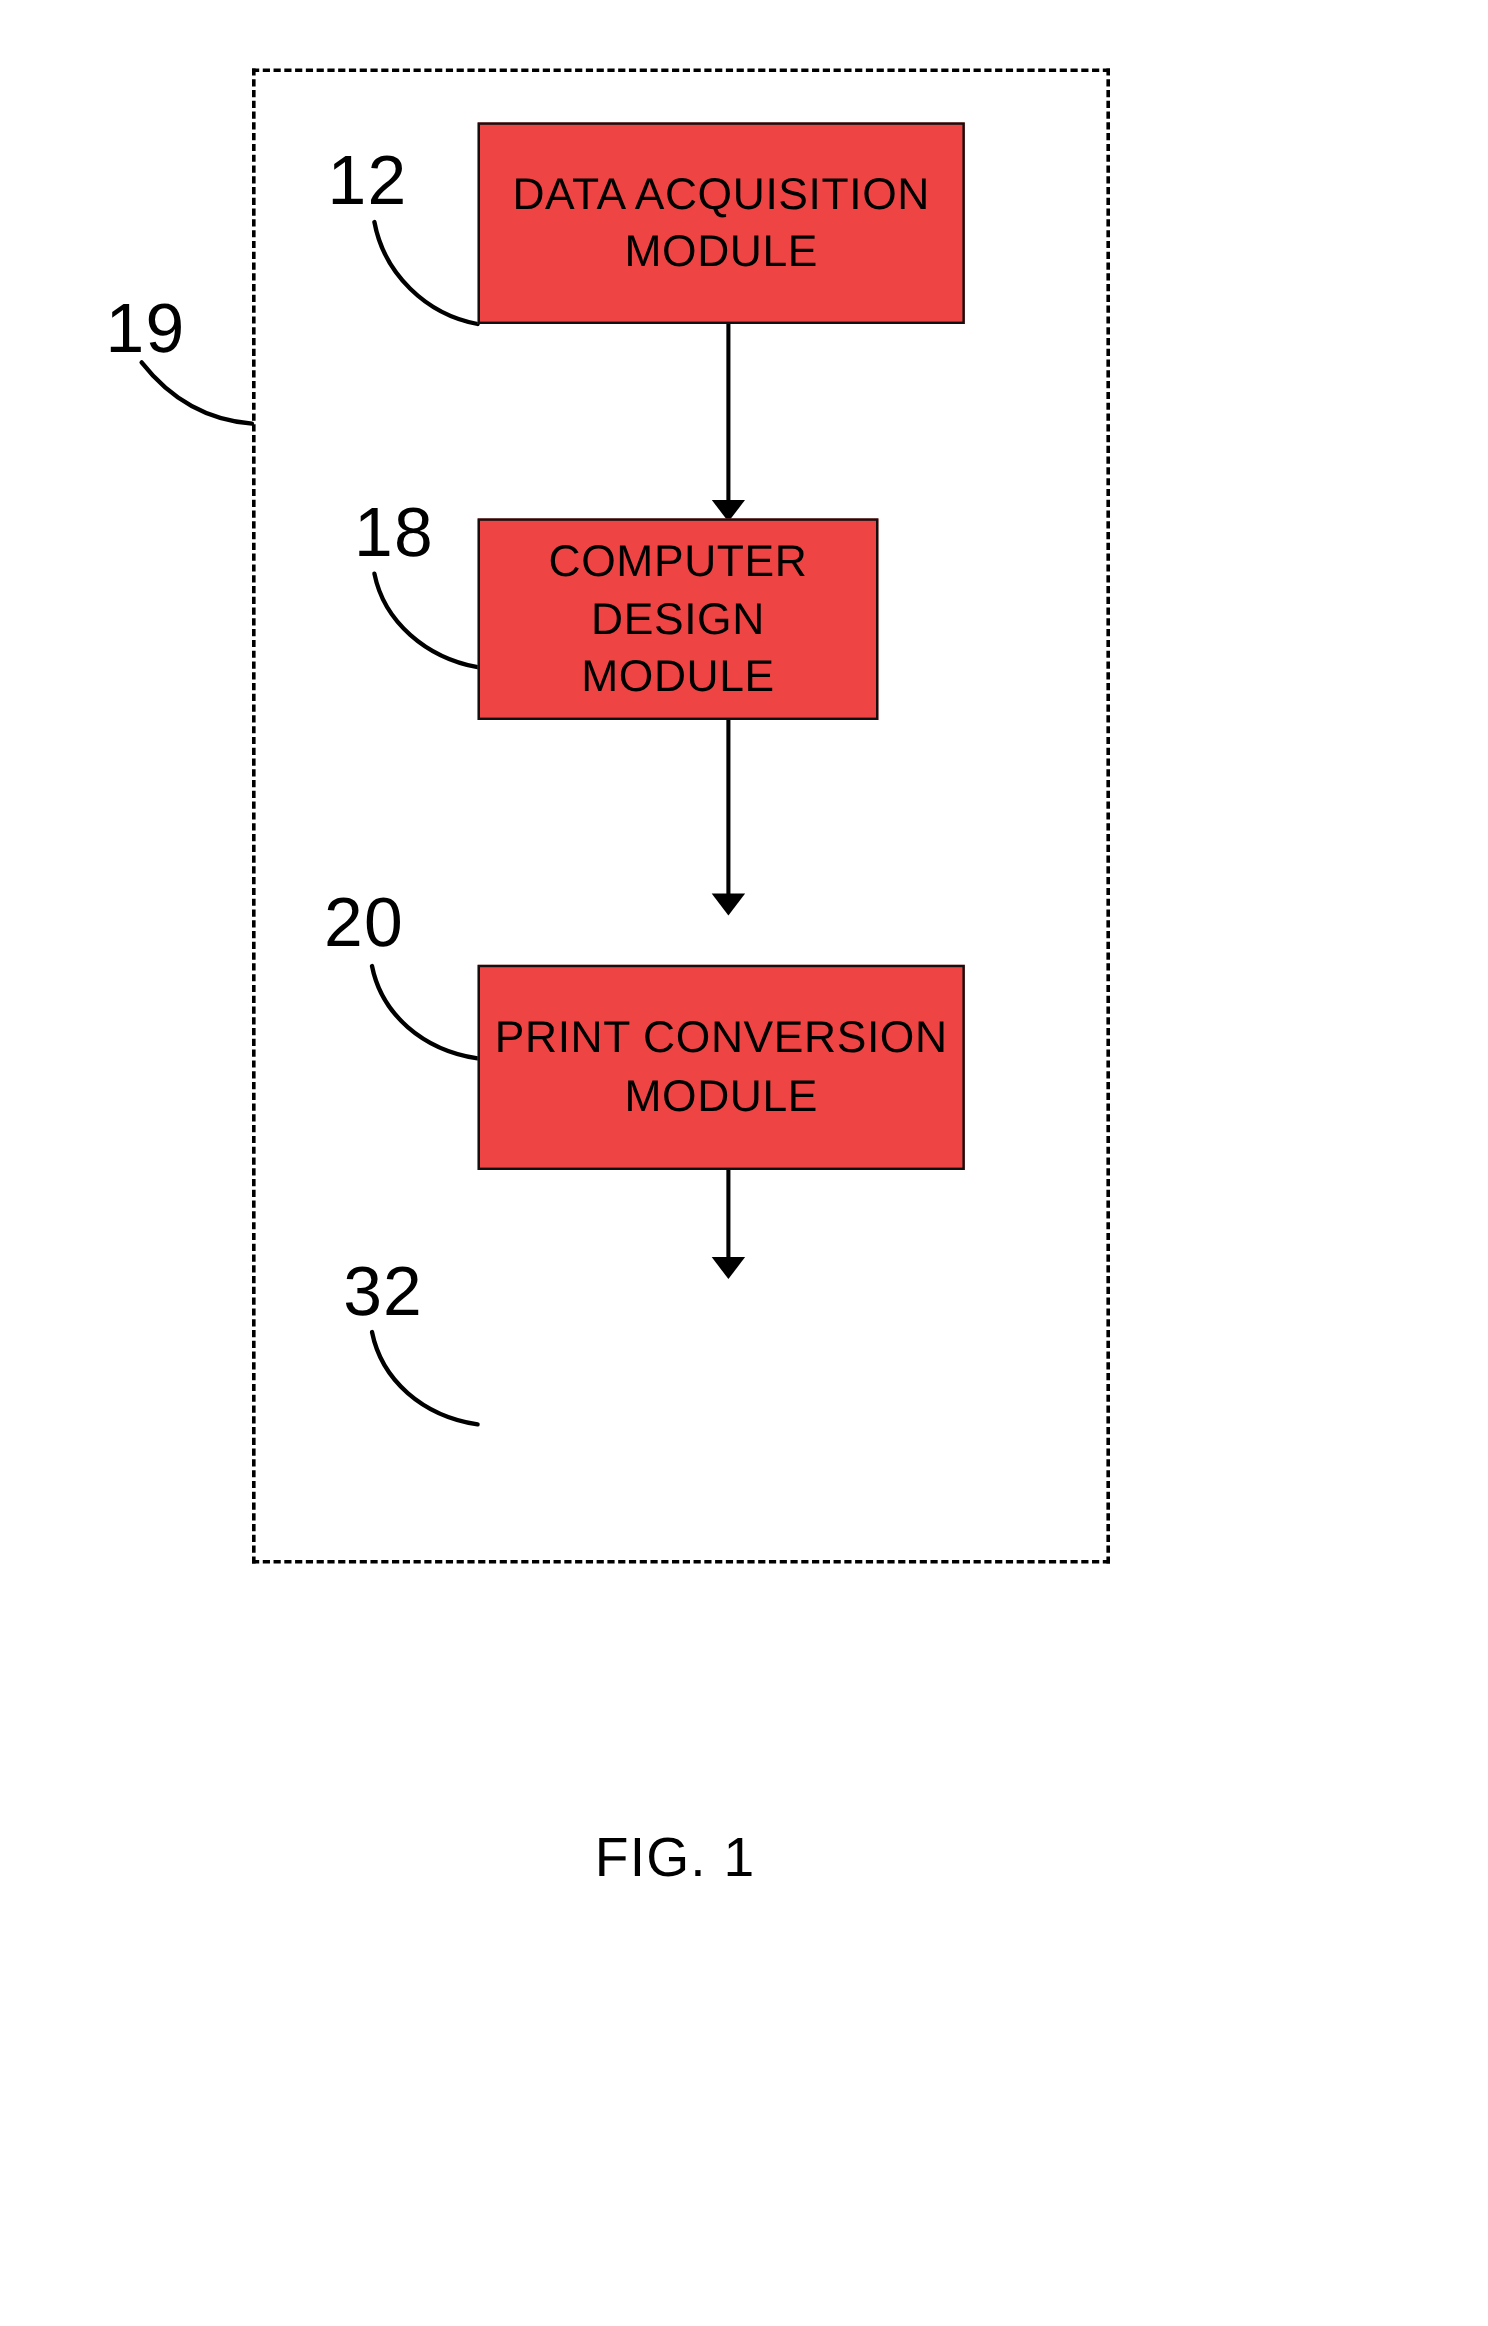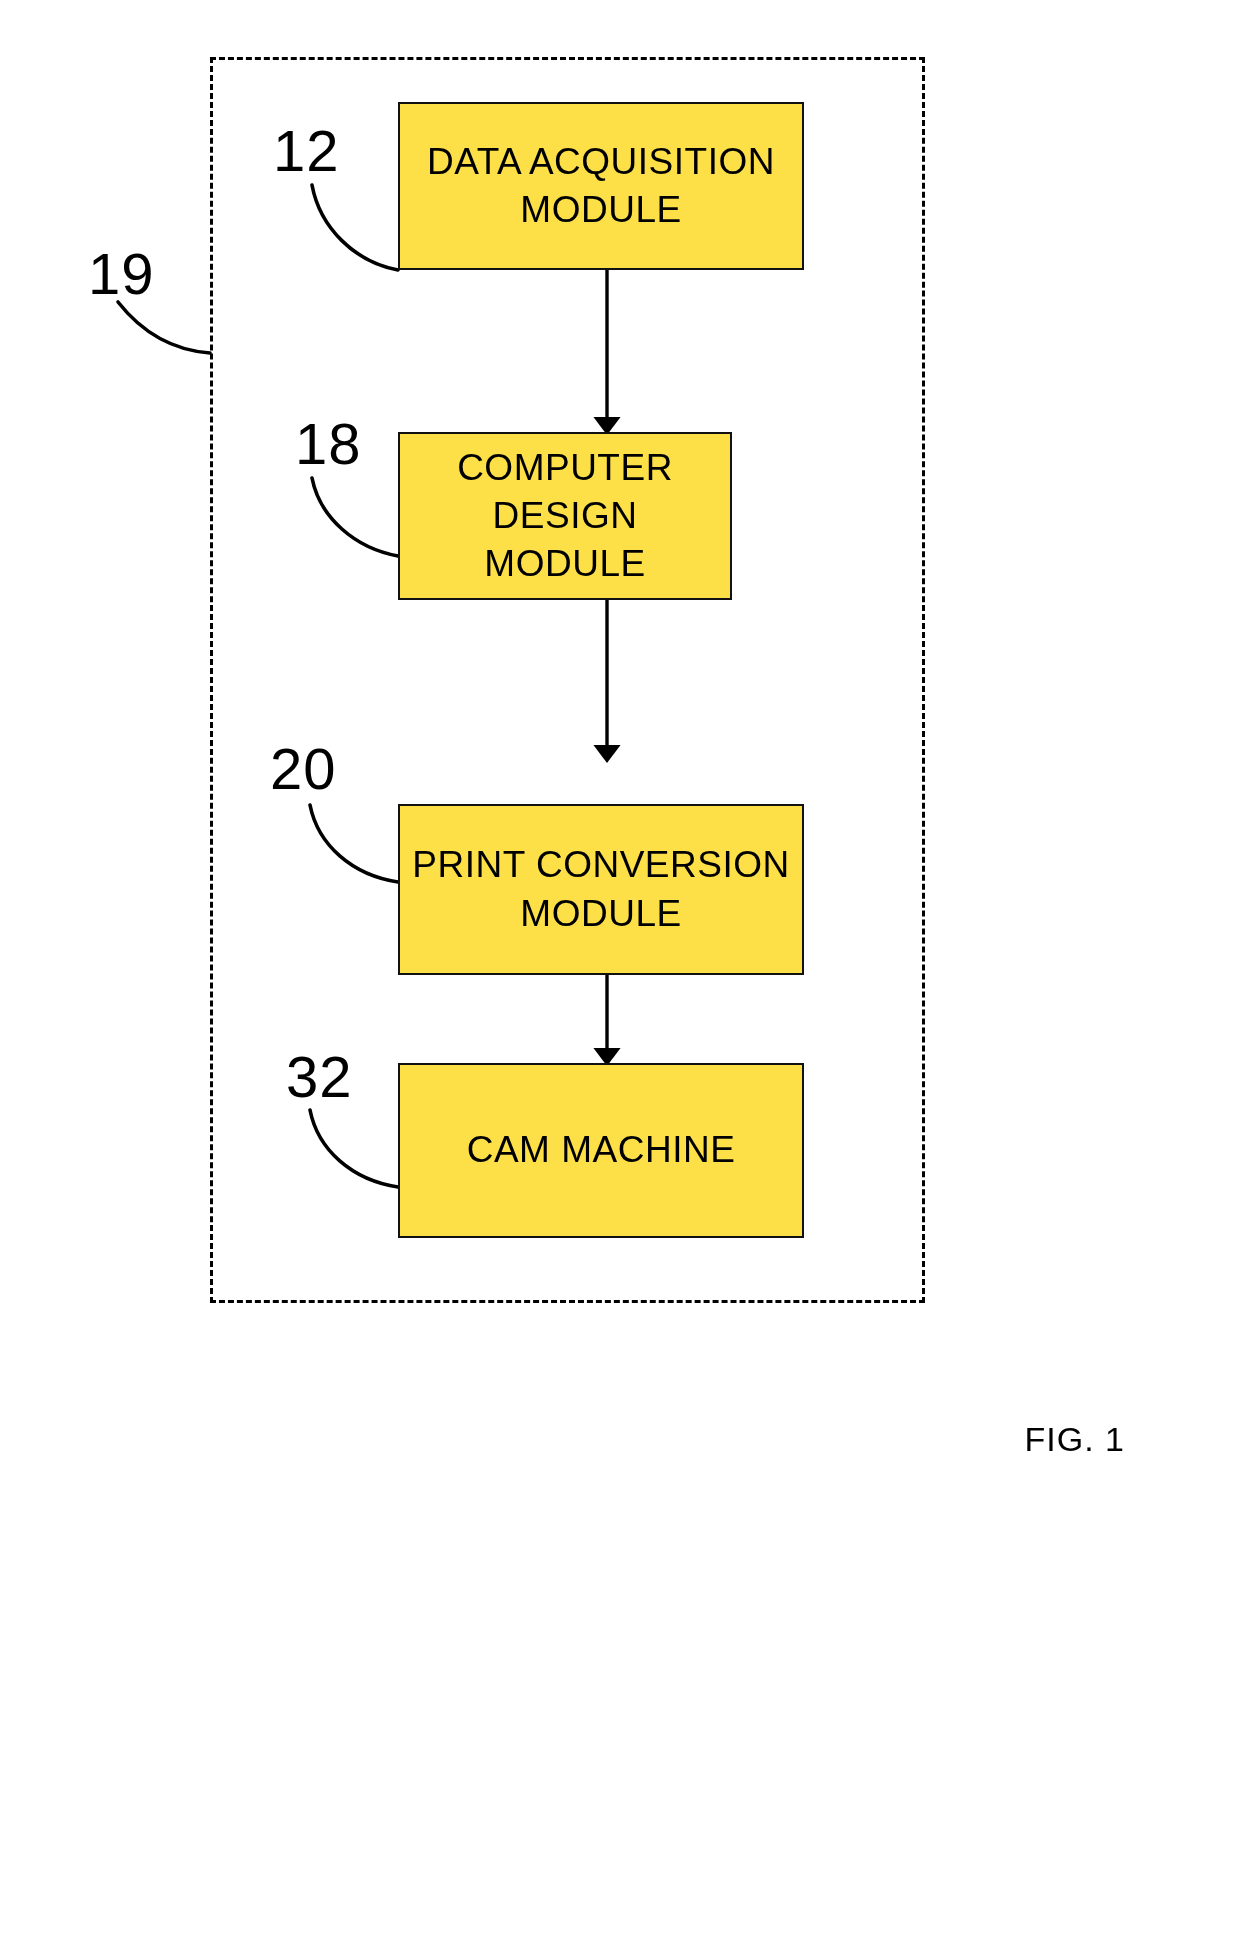--- a/index.html
+++ b/index.html
@@ -28,21 +28,21 @@
     height: 1246px;
     border: 3px dashed #000000;
     box-sizing: border-box;
     background: transparent;
   }
   
   .module-box {
     position: absolute;
     box-sizing: border-box;
     border: 2.5px solid #111111;
-    background: #fde047;
+    background: #ef4444;
     display: flex;
     align-items: center;
     justify-content: center;
     text-align: center;
   }
   .module-label {
     font-family: "Liberation Sans", sans-serif;
     font-size: 37px;
     font-weight: 400;
     letter-spacing: 0.5px;
@@ -77,25 +77,25 @@
   #ref-10 { left: 88px;  top: 245px;  }
   #ref-12 { left: 273px; top: 122px;  }
   #ref-18 { left: 272px; top: 415px; margin-left: 23px;  }
   #ref-30 { left: 270px; top: 740px;  }
   #ref-32 { left: 286px; top: 1048px; }
 
   
   #figure-caption {
     position: absolute;
     left: 0;
-    top: 1420px;
+    top: 1520px;
     width: 1125px;
-    text-align: right;
+    text-align: center;
     font-family: "Liberation Sans", sans-serif;
-    font-size: 34px;
+    font-size: 46px;
     letter-spacing: 1px;
     color: #000000;
   }
 </style>
 </head>
 <body>
 
 <div id="figure-page">
 
   <div id="system-boundary"></div>
@@ -138,19 +138,16 @@
   <div class="module-box" id="box-computer-design">
     <span class="module-label">COMPUTER DESIGN
 MODULE</span>
   </div>
 
   <div class="module-box" id="box-print-conversion">
     <span class="module-label">PRINT CONVERSION
 MODULE</span>
   </div>
 
-  <div class="module-box" id="box-cam-machine">
-    <span class="module-label">CAM MACHINE</span>
-  </div>
 
   <div id="figure-caption">FIG. 1</div>
 
 </div>
 
 </body></html>

